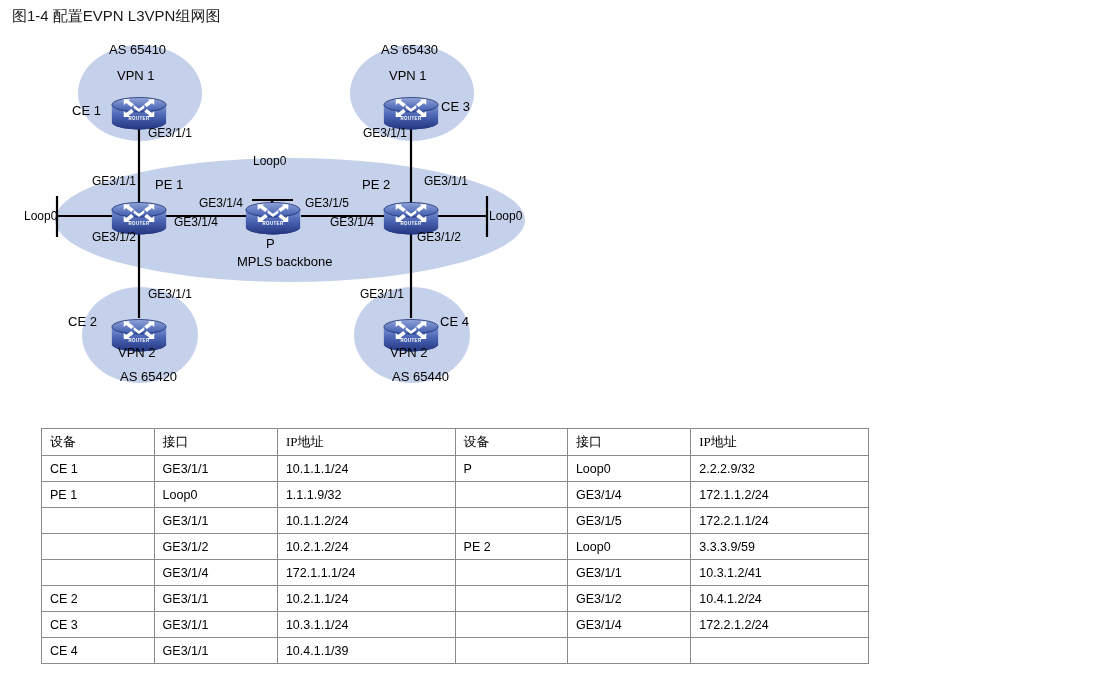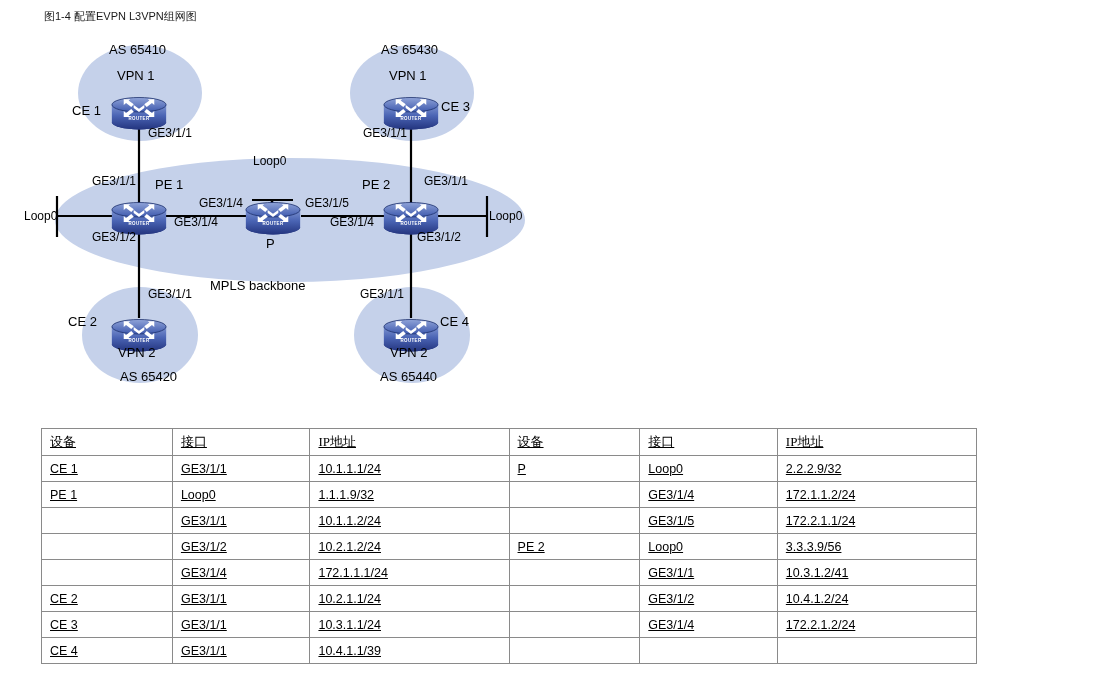--- a/index.html
+++ b/index.html
@@ -12,23 +12,23 @@
     height: 678px;
     position: relative;
     font-family: "Liberation Sans", sans-serif;
     color: #000000;
     overflow: hidden;
   }
 
   
   #figure-title {
     position: absolute;
-    left: 44px;
+    left: 12px;
     top: 6px;
-    font-size: 11px;
+    font-size: 15px;
     line-height: 20px;
     color: #1a1a1a;
     white-space: nowrap;
   }
 
   
   #diagram {
     position: absolute;
     left: 0;
     top: 30px;
@@ -51,26 +51,25 @@
     color: #000000;
     white-space: nowrap;
   }
   .dlabel.big { font-size: 13px; }
 
   
   #addr-table {
     position: absolute;
     left: 41px;
     top: 428px;
-    width: 936px;
+    width: 828px;
     border-collapse: collapse;
     font-family: "Liberation Sans", sans-serif;
     font-size: 12.5px;
     color: #000000;
-    text-decoration: underline;
   }
   #addr-table td, #addr-table th {
     border: 1px solid #8a8a8a;
     padding: 4px 8px;
     height: 17px;
     text-align: left;
     font-weight: normal;
     vertical-align: middle;
   }
   #addr-table thead td {
@@ -184,37 +183,37 @@
   <div class="dlabel" style="left:92px;  top:144px;">GE3/1/1</div>
   <div class="dlabel big" style="left:155px; top:148px;">PE 1</div>
   <div class="dlabel" style="left:92px;  top:200px;">GE3/1/2</div>
   <div class="dlabel" style="left:174px; top:185px;">GE3/1/4</div>
   <div class="dlabel" style="left:24px;  top:179px;">Loop0</div>
 
   <div class="dlabel" style="left:199px; top:166px;">GE3/1/4</div>
   <div class="dlabel" style="left:305px; top:166px;">GE3/1/5</div>
   <div class="dlabel big" style="left:266px; top:207px;">P</div>
   <div class="dlabel" style="left:253px; top:124px;">Loop0</div>
-  <div class="dlabel big" style="left:210px; top:225px;margin-top:24px;">MPLS backbone</div>
+  <div class="dlabel big" style="left:237px; top:225px;">MPLS backbone</div>
 
   <div class="dlabel big" style="left:362px; top:148px;">PE 2</div>
   <div class="dlabel" style="left:424px; top:144px;">GE3/1/1</div>
   <div class="dlabel" style="left:417px; top:200px;">GE3/1/2</div>
   <div class="dlabel" style="left:330px; top:185px;">GE3/1/4</div>
   <div class="dlabel" style="left:489px; top:179px;">Loop0</div>
 
   <div class="dlabel" style="left:148px; top:257px;">GE3/1/1</div>
   <div class="dlabel big" style="left:68px;  top:285px;">CE 2</div>
   <div class="dlabel big" style="left:118px; top:316px;">VPN 2</div>
   <div class="dlabel big" style="left:108px; top:340px;margin-left:12px;">AS 65420</div>
 
   <div class="dlabel" style="left:360px; top:257px;">GE3/1/1</div>
   <div class="dlabel big" style="left:440px; top:285px;">CE 4</div>
   <div class="dlabel big" style="left:390px; top:316px;">VPN 2</div>
-  <div class="dlabel big" style="left:380px; top:340px;text-align:right;">AS 65440</div>
+  <div class="dlabel big" style="left:392px; top:340px;text-align:right;">AS 65440</div>
 </div>
 
 <table id="addr-table">
   <thead>
     <tr>
       <td class="col-dev">设备</td>
       <td class="col-if">接口</td>
       <td class="col-ip">IP地址</td>
       <td class="col-dev">设备</td>
       <td class="col-if">接口</td>
@@ -245,21 +244,21 @@
         <td class="col-dev"></td>
         <td class="col-if">GE3/1/5</td>
         <td class="col-ip">172.2.1.1/24</td>
       </tr>
       <tr>
         <td class="col-dev"></td>
         <td class="col-if">GE3/1/2</td>
         <td class="col-ip">10.2.1.2/24</td>
         <td class="col-dev">PE 2</td>
         <td class="col-if">Loop0</td>
-        <td class="col-ip">3.3.3.9/56</td>
+        <td class="col-ip">3.3.3.9/59</td>
       </tr>
       <tr>
         <td class="col-dev"></td>
         <td class="col-if">GE3/1/4</td>
         <td class="col-ip">172.1.1.1/24</td>
         <td class="col-dev"></td>
         <td class="col-if">GE3/1/1</td>
         <td class="col-ip">10.3.1.2/41</td>
       </tr>
       <tr>

